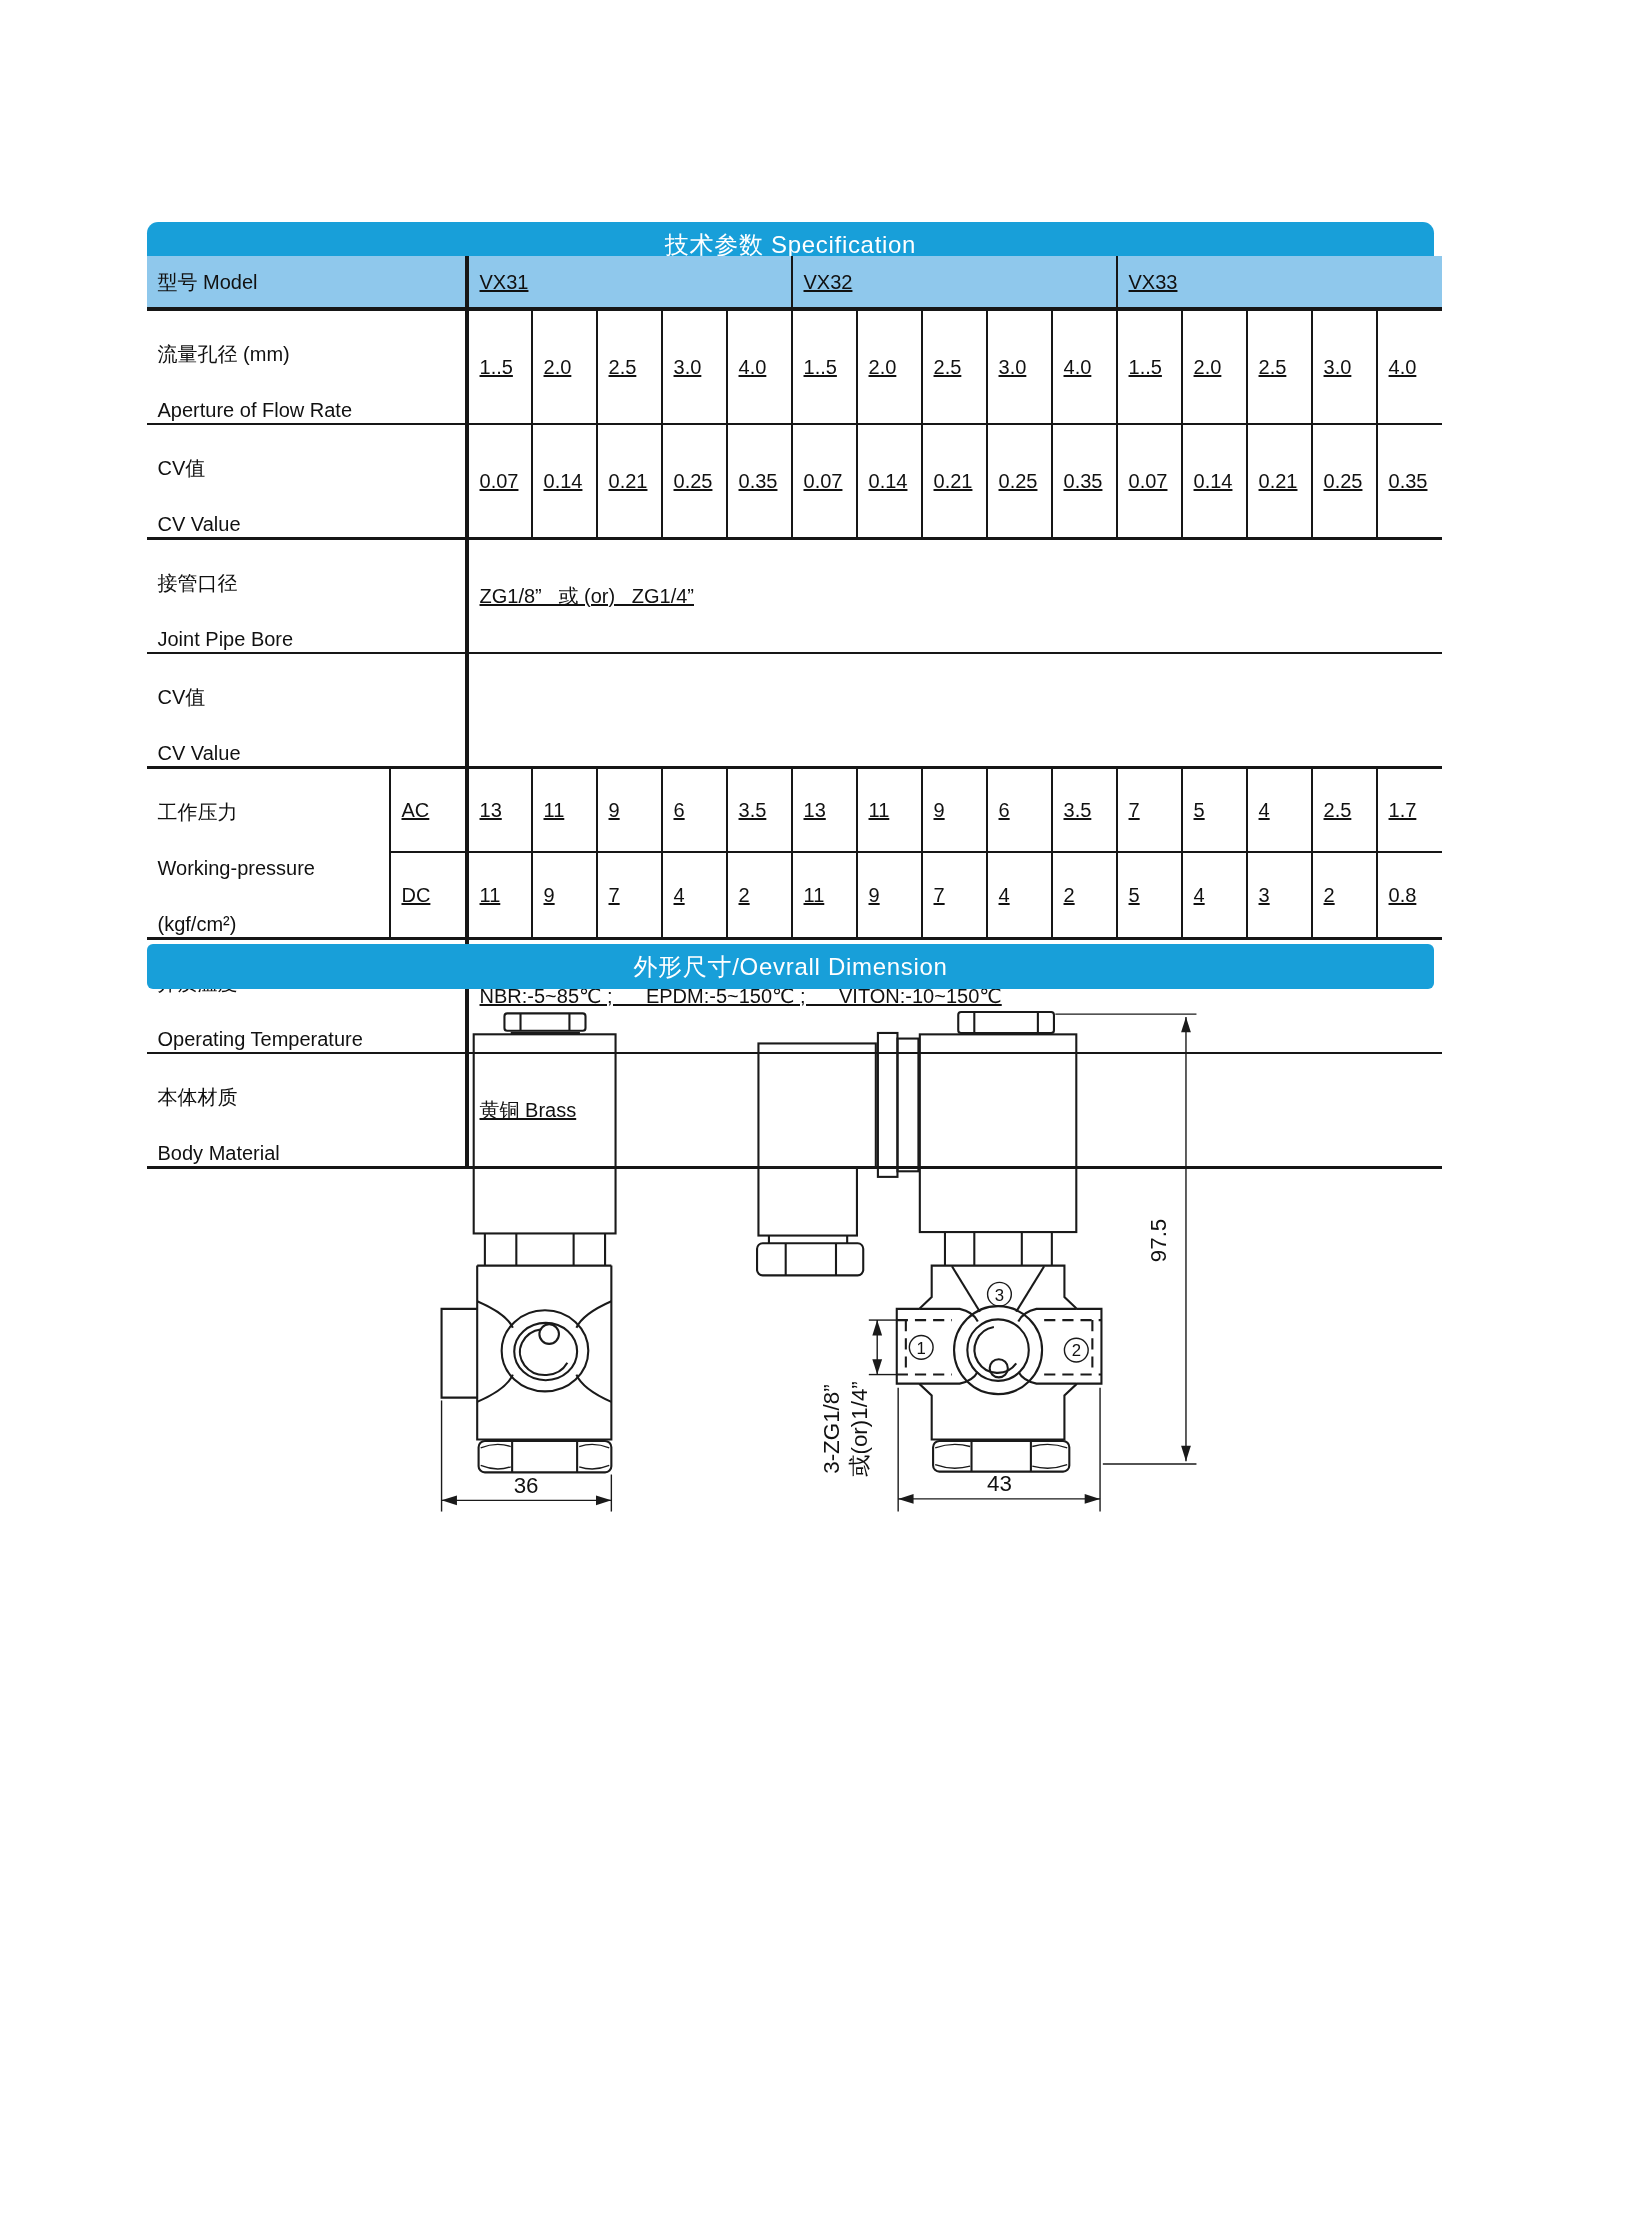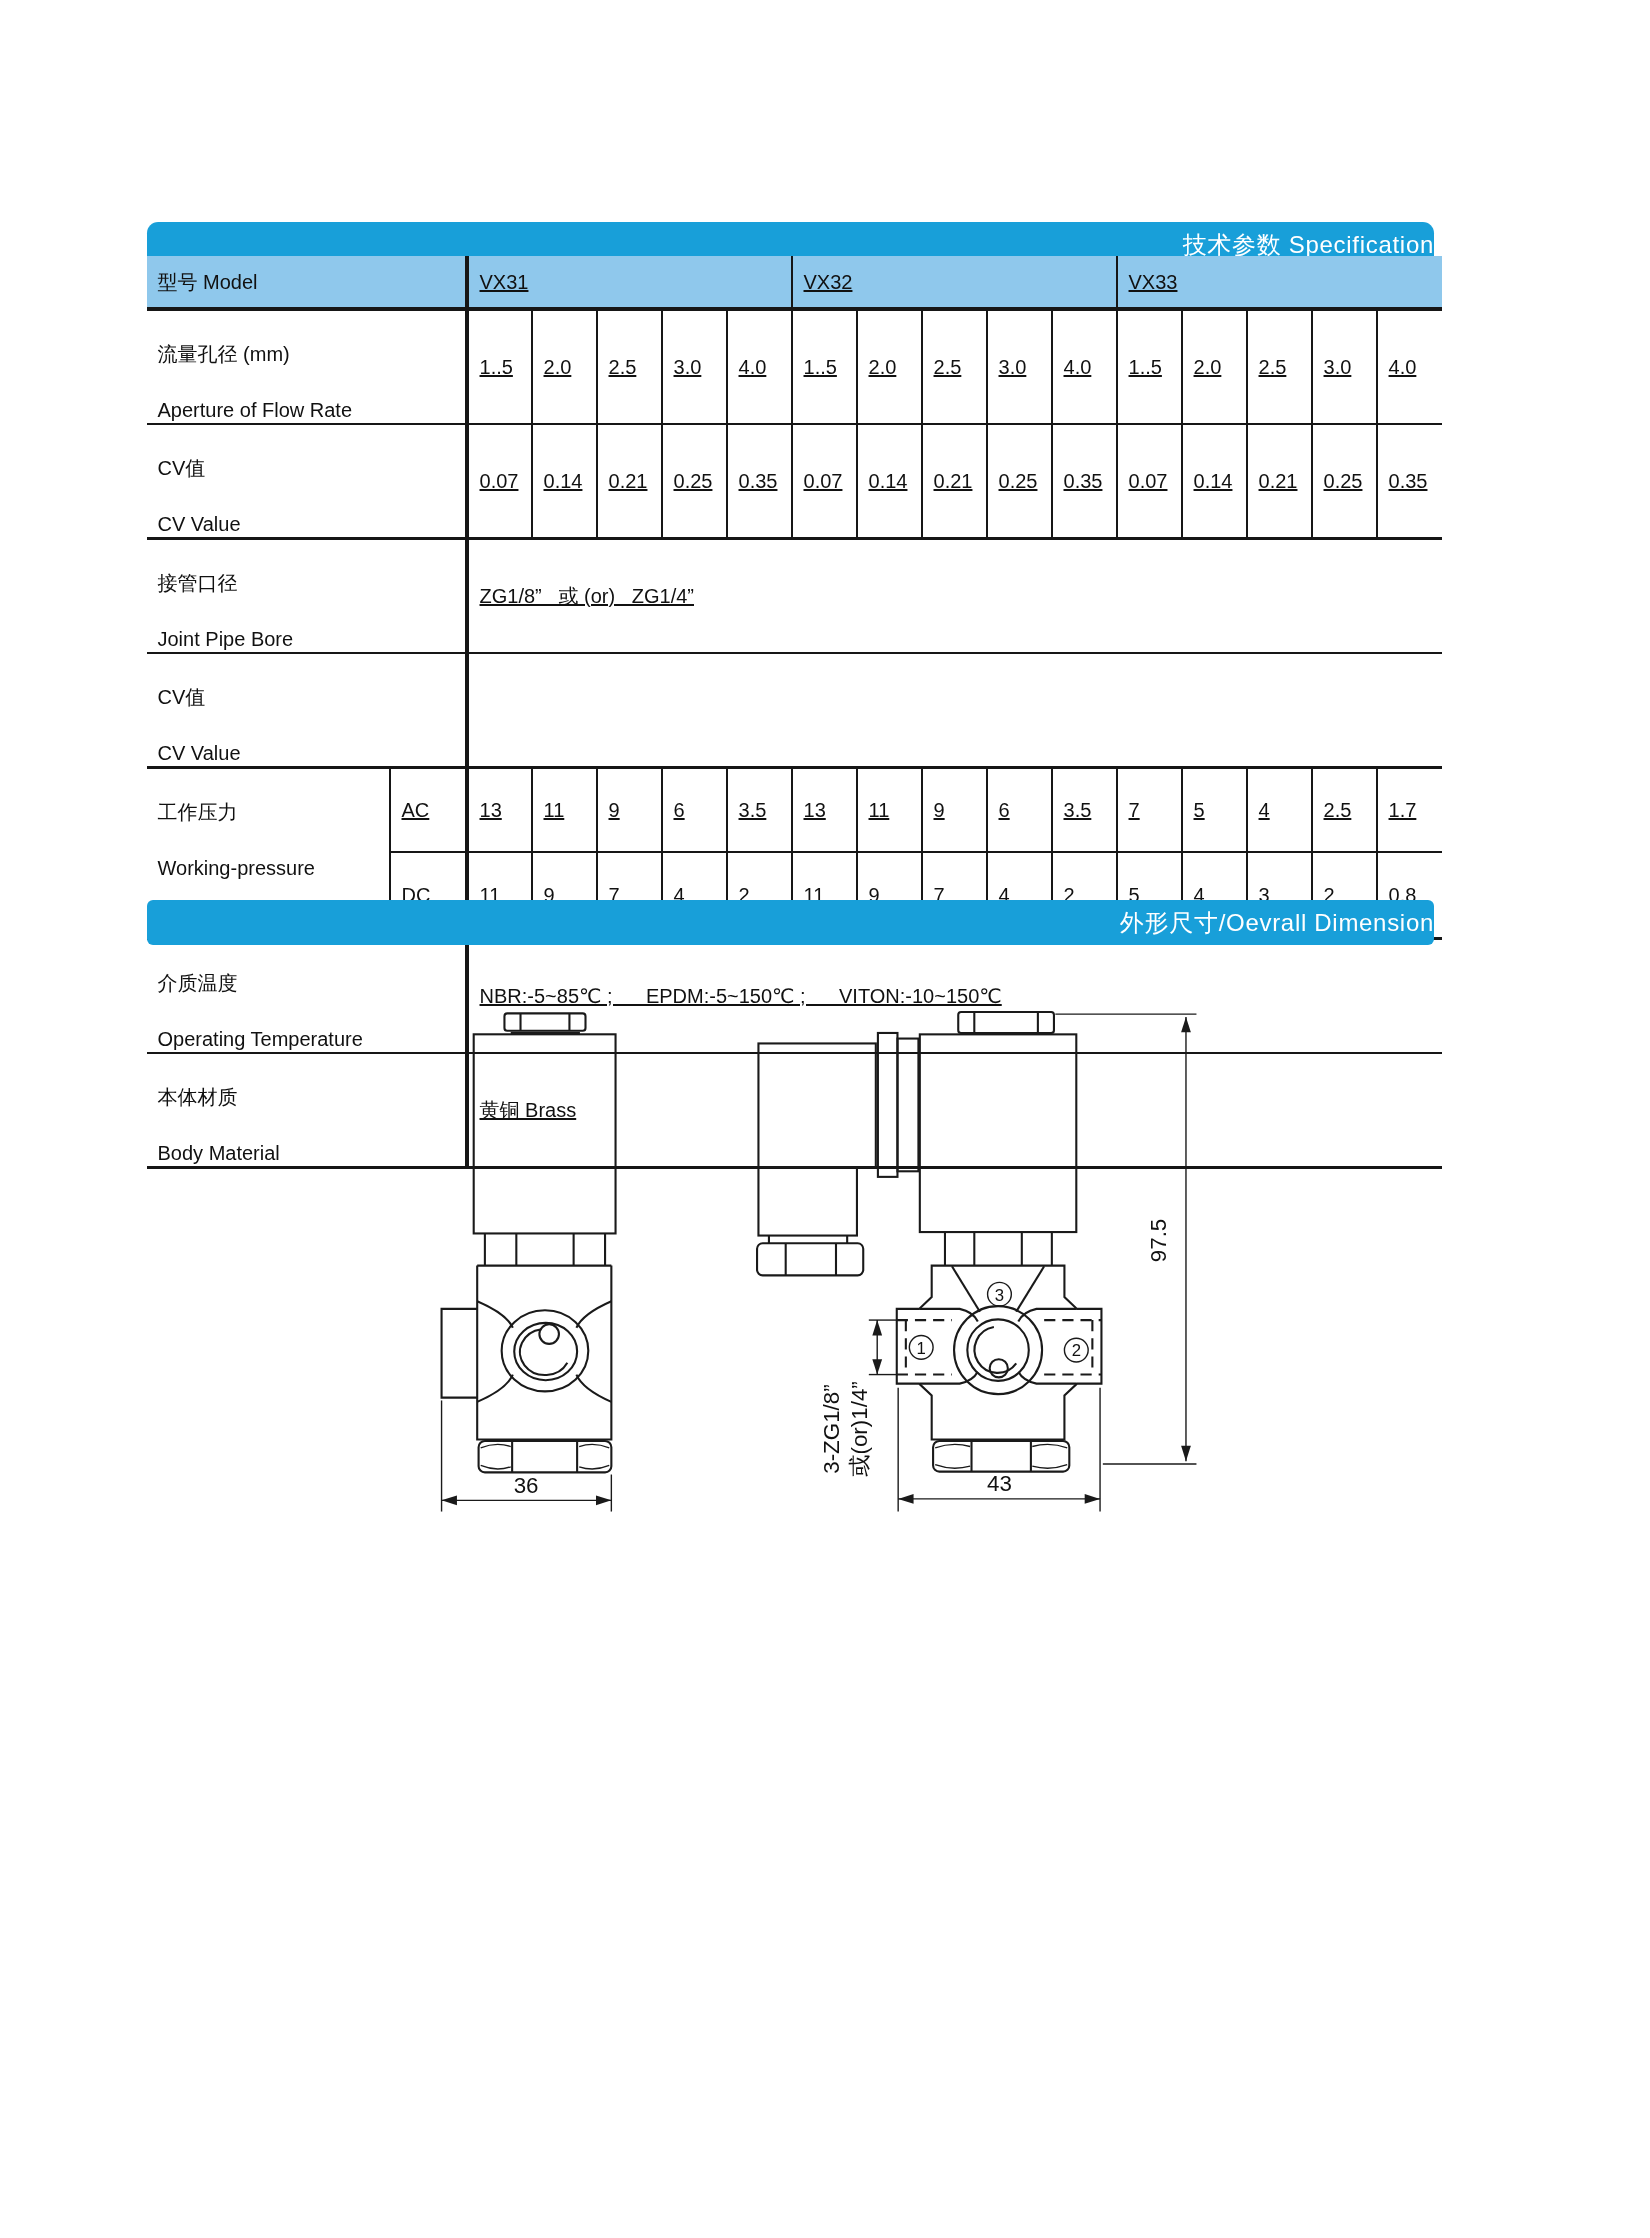--- a/index.html
+++ b/index.html
@@ -1,22 +1,22 @@
 <!DOCTYPE html>
 <html style="font-size:11.2px"><head>
 <meta charset="utf-8">
 <style>
   html,body{margin:0;padding:0;background:#ffffff;}
   .page{position:relative;width:1651px;height:2239px;background:#ffffff;overflow:hidden;
         font-family:"Liberation Sans","DejaVu Sans",sans-serif;color:#111;}
   .title-bar{position:absolute;left:147px;width:1287px;height:45px;
-             display:flex;align-items:center;justify-content:flex-end;
+             display:flex;align-items:center;justify-content:center;
              color:#ffffff;font-size:24px;letter-spacing:0.7px;}
   .bar1{top:222px;border-radius:11.2px 11.2px 0 0;}
-  .bar2{top:900px;border-radius:6px;}
+  .bar2{top:944px;border-radius:6px;}
   table.spec{position:absolute;left:147px;top:256px;width:1287px;
              border-collapse:collapse;table-layout:fixed;font-size:20px;}
   table.spec td{padding:0 2.8px 0 10.5px;vertical-align:middle;line-height:1.3;}
   td.lbl{padding-left:15.4px;}
   .zh,.en{display:block;margin-top:30px;}
   .pre{white-space:pre;}
   .bb3{border-bottom:2.1px solid #161616;}
   .bb5{border-bottom:3.5px solid #161616;}
   .bb6{border-bottom:4.2px solid #161616;}
   .bl3{border-left:2.1px solid #161616;text-decoration:underline;}

